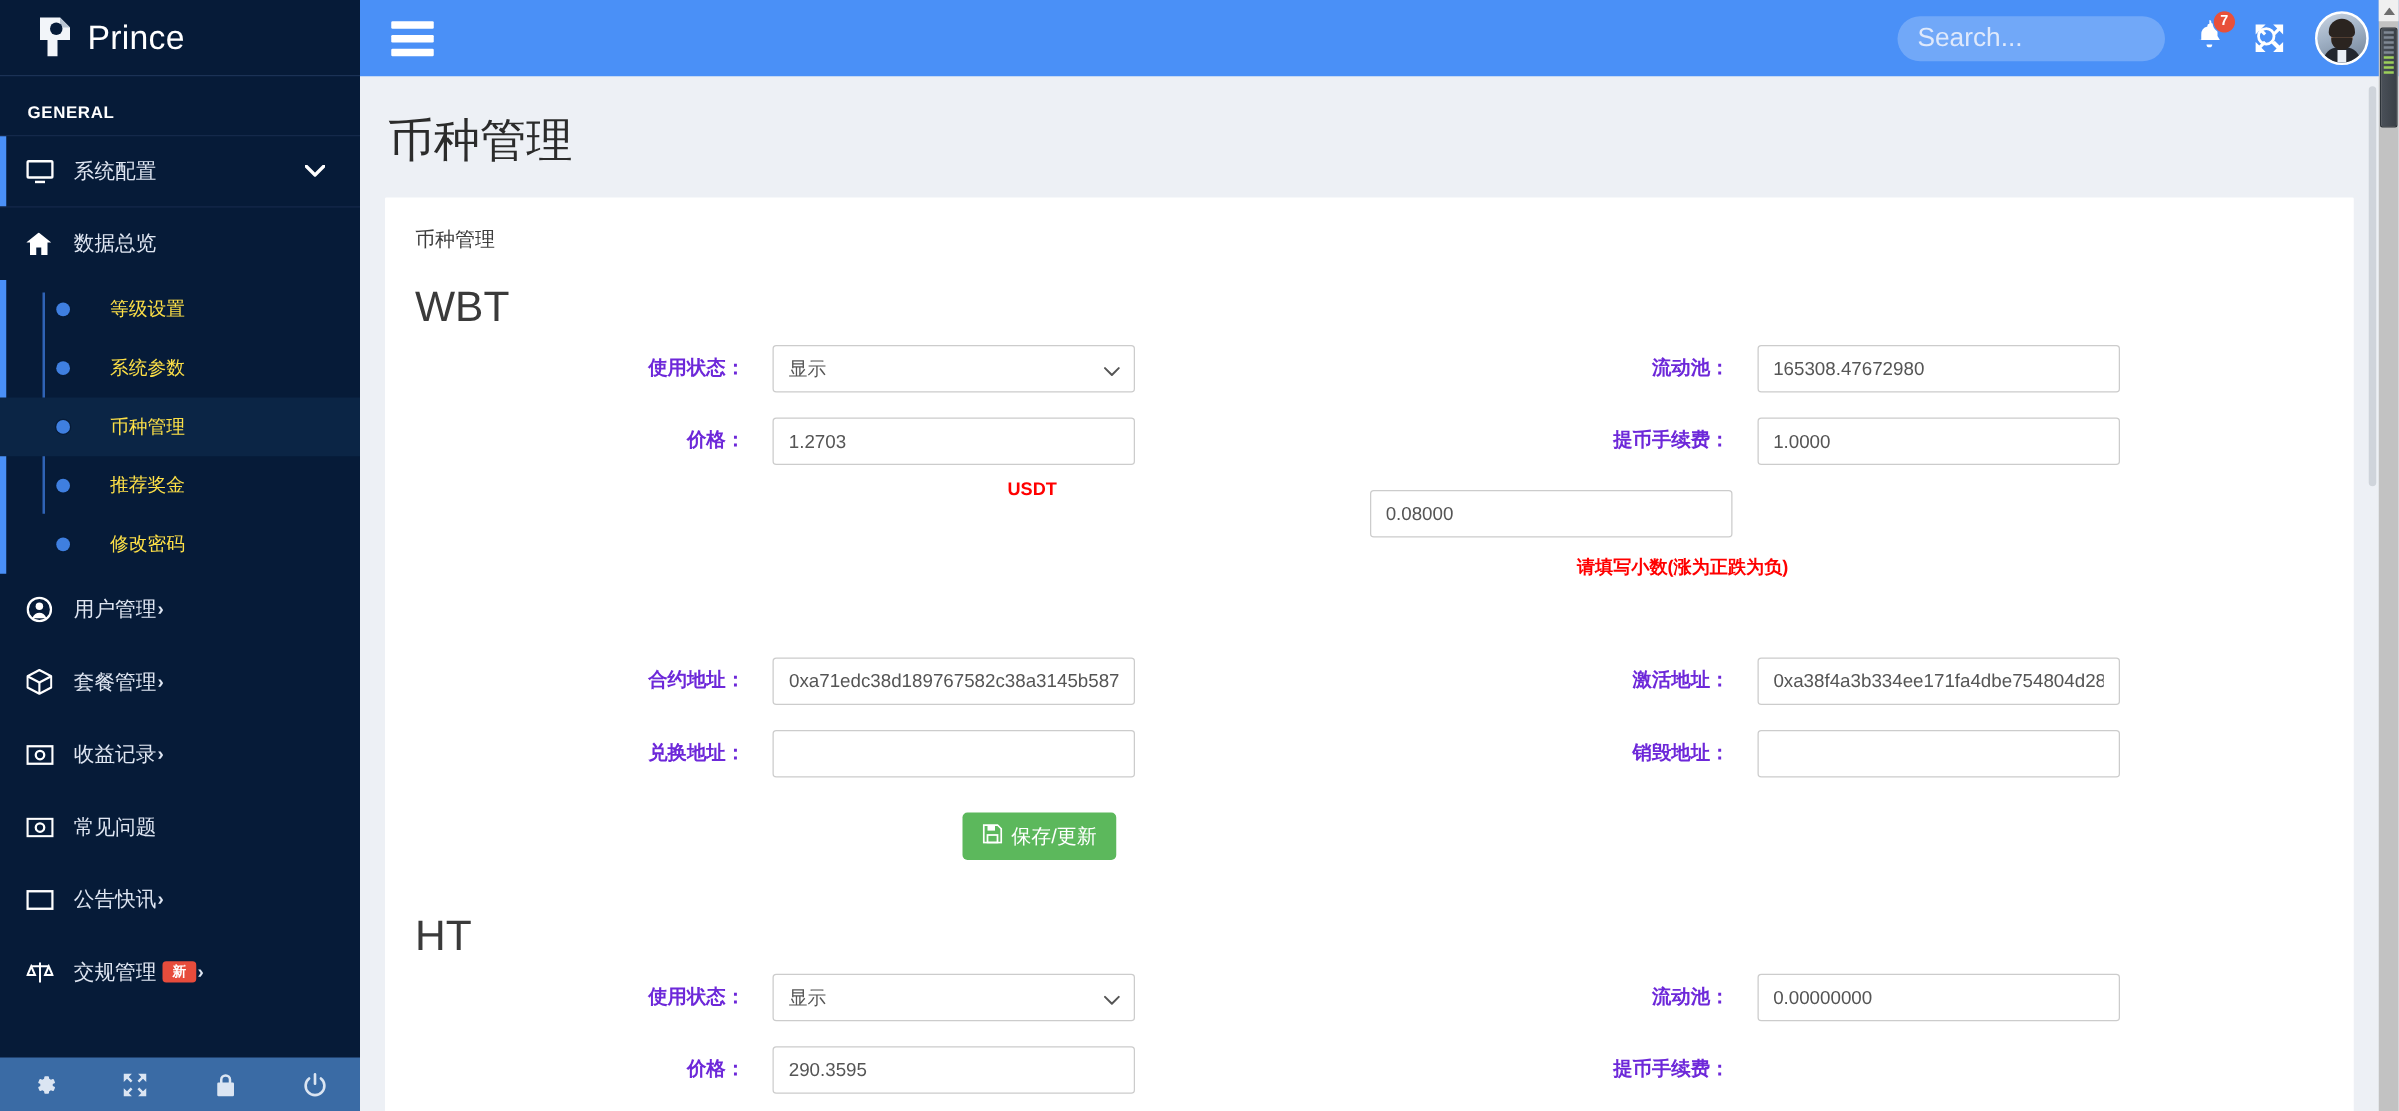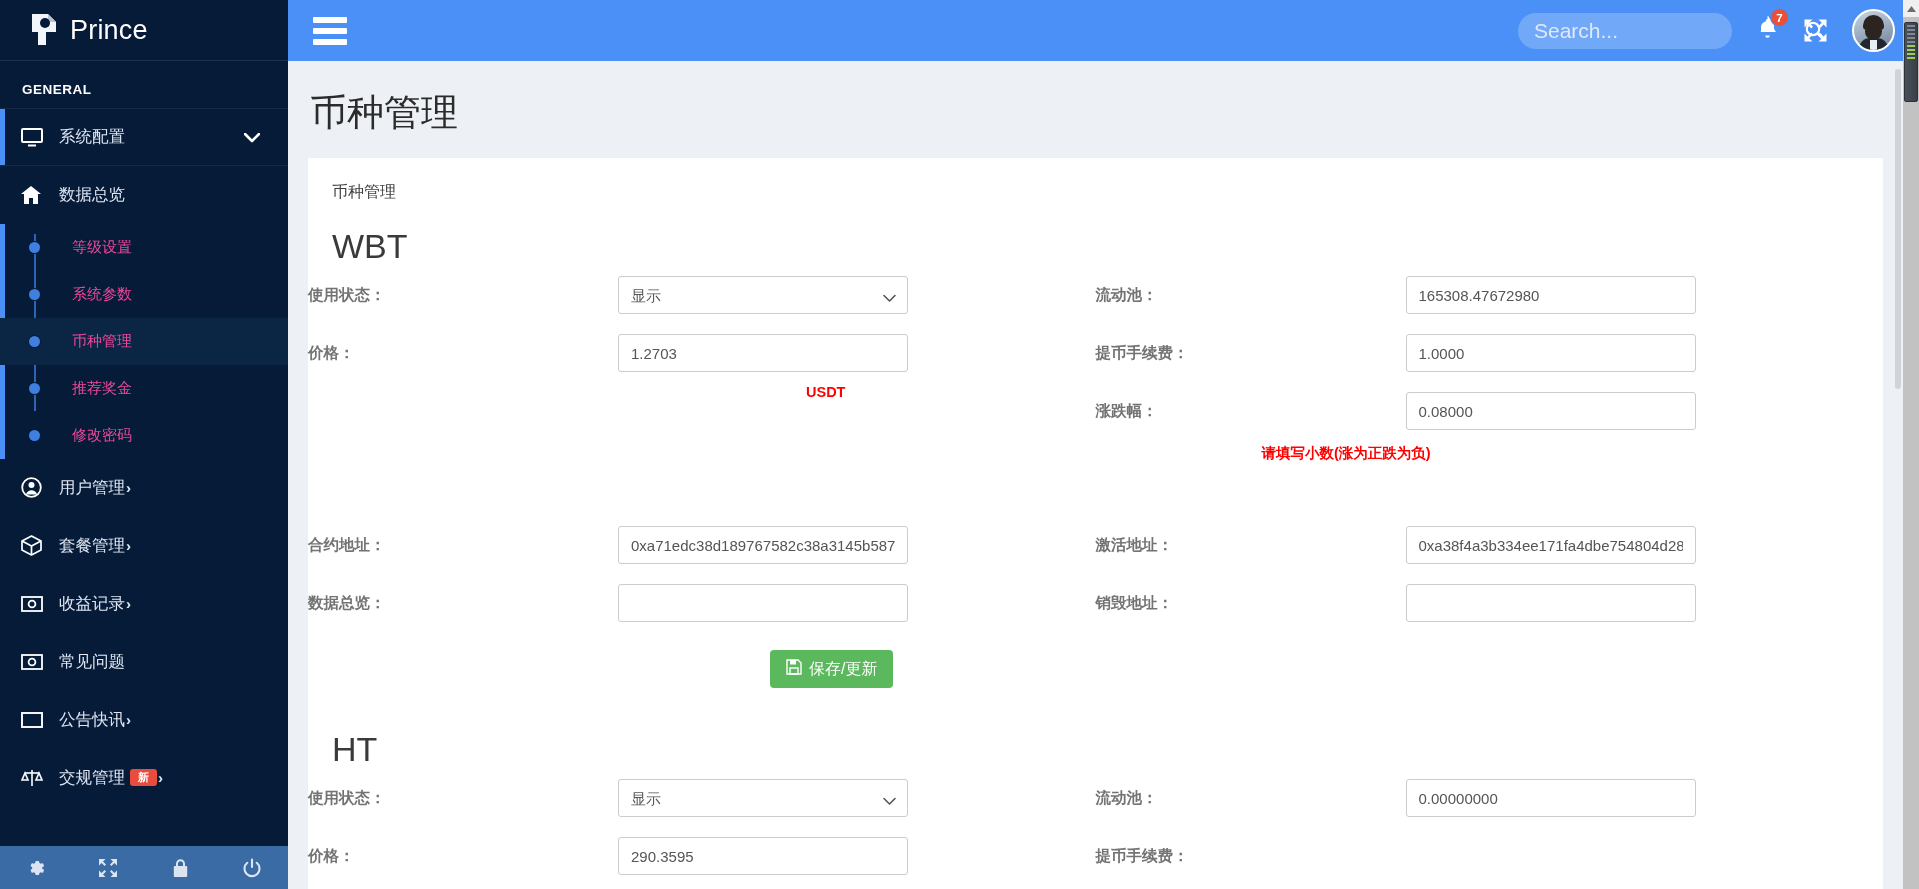--- a/index.html
+++ b/index.html
@@ -70,22 +70,22 @@
   .submenu::before {
     content: ""; position: absolute; left: 0; top: 0; bottom: 0;
     width: 5px; background: #4a90f7;
   }
   .submenu-line {
     position: absolute; left: 34px; top: 10px; bottom: 48px;
     width: 2px; background: #2f63b5;
   }
   .sub-item {
     display: flex; align-items: center;
-    height: 47px; padding-left: 21px;
-    color: #ec4899; font-size: 15px;
+    height: 47px; padding-left: 37px;
+    color: #fde047; font-size: 15px;
     position: relative; cursor: pointer; font-family: Liberation Mono, monospace;
   }
   .sub-item.active { background: #0b2545; }
   .sub-dot {
     width: 11px; height: 11px; border-radius: 50%;
     background: #3f7fe0; flex: 0 0 11px;
     margin-left: 8px; z-index: 2;
     box-shadow: 0 0 0 1px #061b38;
   }
   .sub-label { margin-left: 32px; white-space: nowrap; }
@@ -177,22 +177,22 @@
     font-size: 34px; color: #3a3a3a; font-weight: 400;
     padding: 20px 0 10px 24px;
   }
 
   .form-grid { display: flex; width: 100%; }
   .form-col { width: 50%; position: relative; }
 
   .frow { display: flex; align-items: flex-start; height: 58px; }
   .flabel {
     width: 310px; flex: 0 0 310px;
-    padding-right: 22px;
-    font-size: 15.5px; color: #737373; font-weight: bold;
+    text-align: right; padding-right: 22px;
+    font-size: 15.5px; color: #6d28d9; font-weight: bold;
     line-height: 38px;
   }
   .fcontrol { width: 290px; flex: 0 0 290px; position: relative; }
   .finput {
     width: 100%; height: 38px;
     border: 1px solid #ccc; border-radius: 3px;
     padding: 0 12px; font-size: 15px; color: #555;
     background: #fff; outline: none;
     font-family: inherit;
   }
@@ -516,21 +516,21 @@
               <div style="height:120px;"></div>
 
               <div class="frow">
                 <div class="flabel">合约地址：</div>
                 <div class="fcontrol">
                   <input class="finput" value="0xa71edc38d189767582c38a3145b5876" style="">
                 </div>
               </div>
 
               <div class="frow">
-                <div class="flabel">数据总览：</div>
+                <div class="flabel">兑换地址：</div>
                 <div class="fcontrol">
                   <input class="finput" value="" style="">
                 </div>
               </div>
 
               <button class="btn-save">
                 <span>
                   <svg width="16" height="16" viewBox="0 0 16 16" fill="none" stroke="#ffffff" stroke-width="1.4">
                     <path d="M1 1h11l3 3v11H1z"></path>
                       <rect x="4" y="1" width="6" height="4.5" fill="#ffffff" stroke="none"></rect>
@@ -551,21 +551,20 @@
               </div>
 
               <div class="frow">
                 <div class="flabel">提币手续费：</div>
                 <div class="fcontrol">
                   <input class="finput" value="1.0000" style="">
                 </div>
               </div>
 
               <div class="frow">
-                <div class="flabel">涨跌幅：</div>
                 <div class="fcontrol">
                   <input class="finput" value="0.08000" style="">
                 </div>
               </div>
               <div style="position:relative;height:30px;">
                 <span class="hint-red" style="left:140px; top:-6px;margin-left:26px;">请填写小数(涨为正跌为负)</span>
               </div>
 
               <div style="height:46px;"></div>
 

